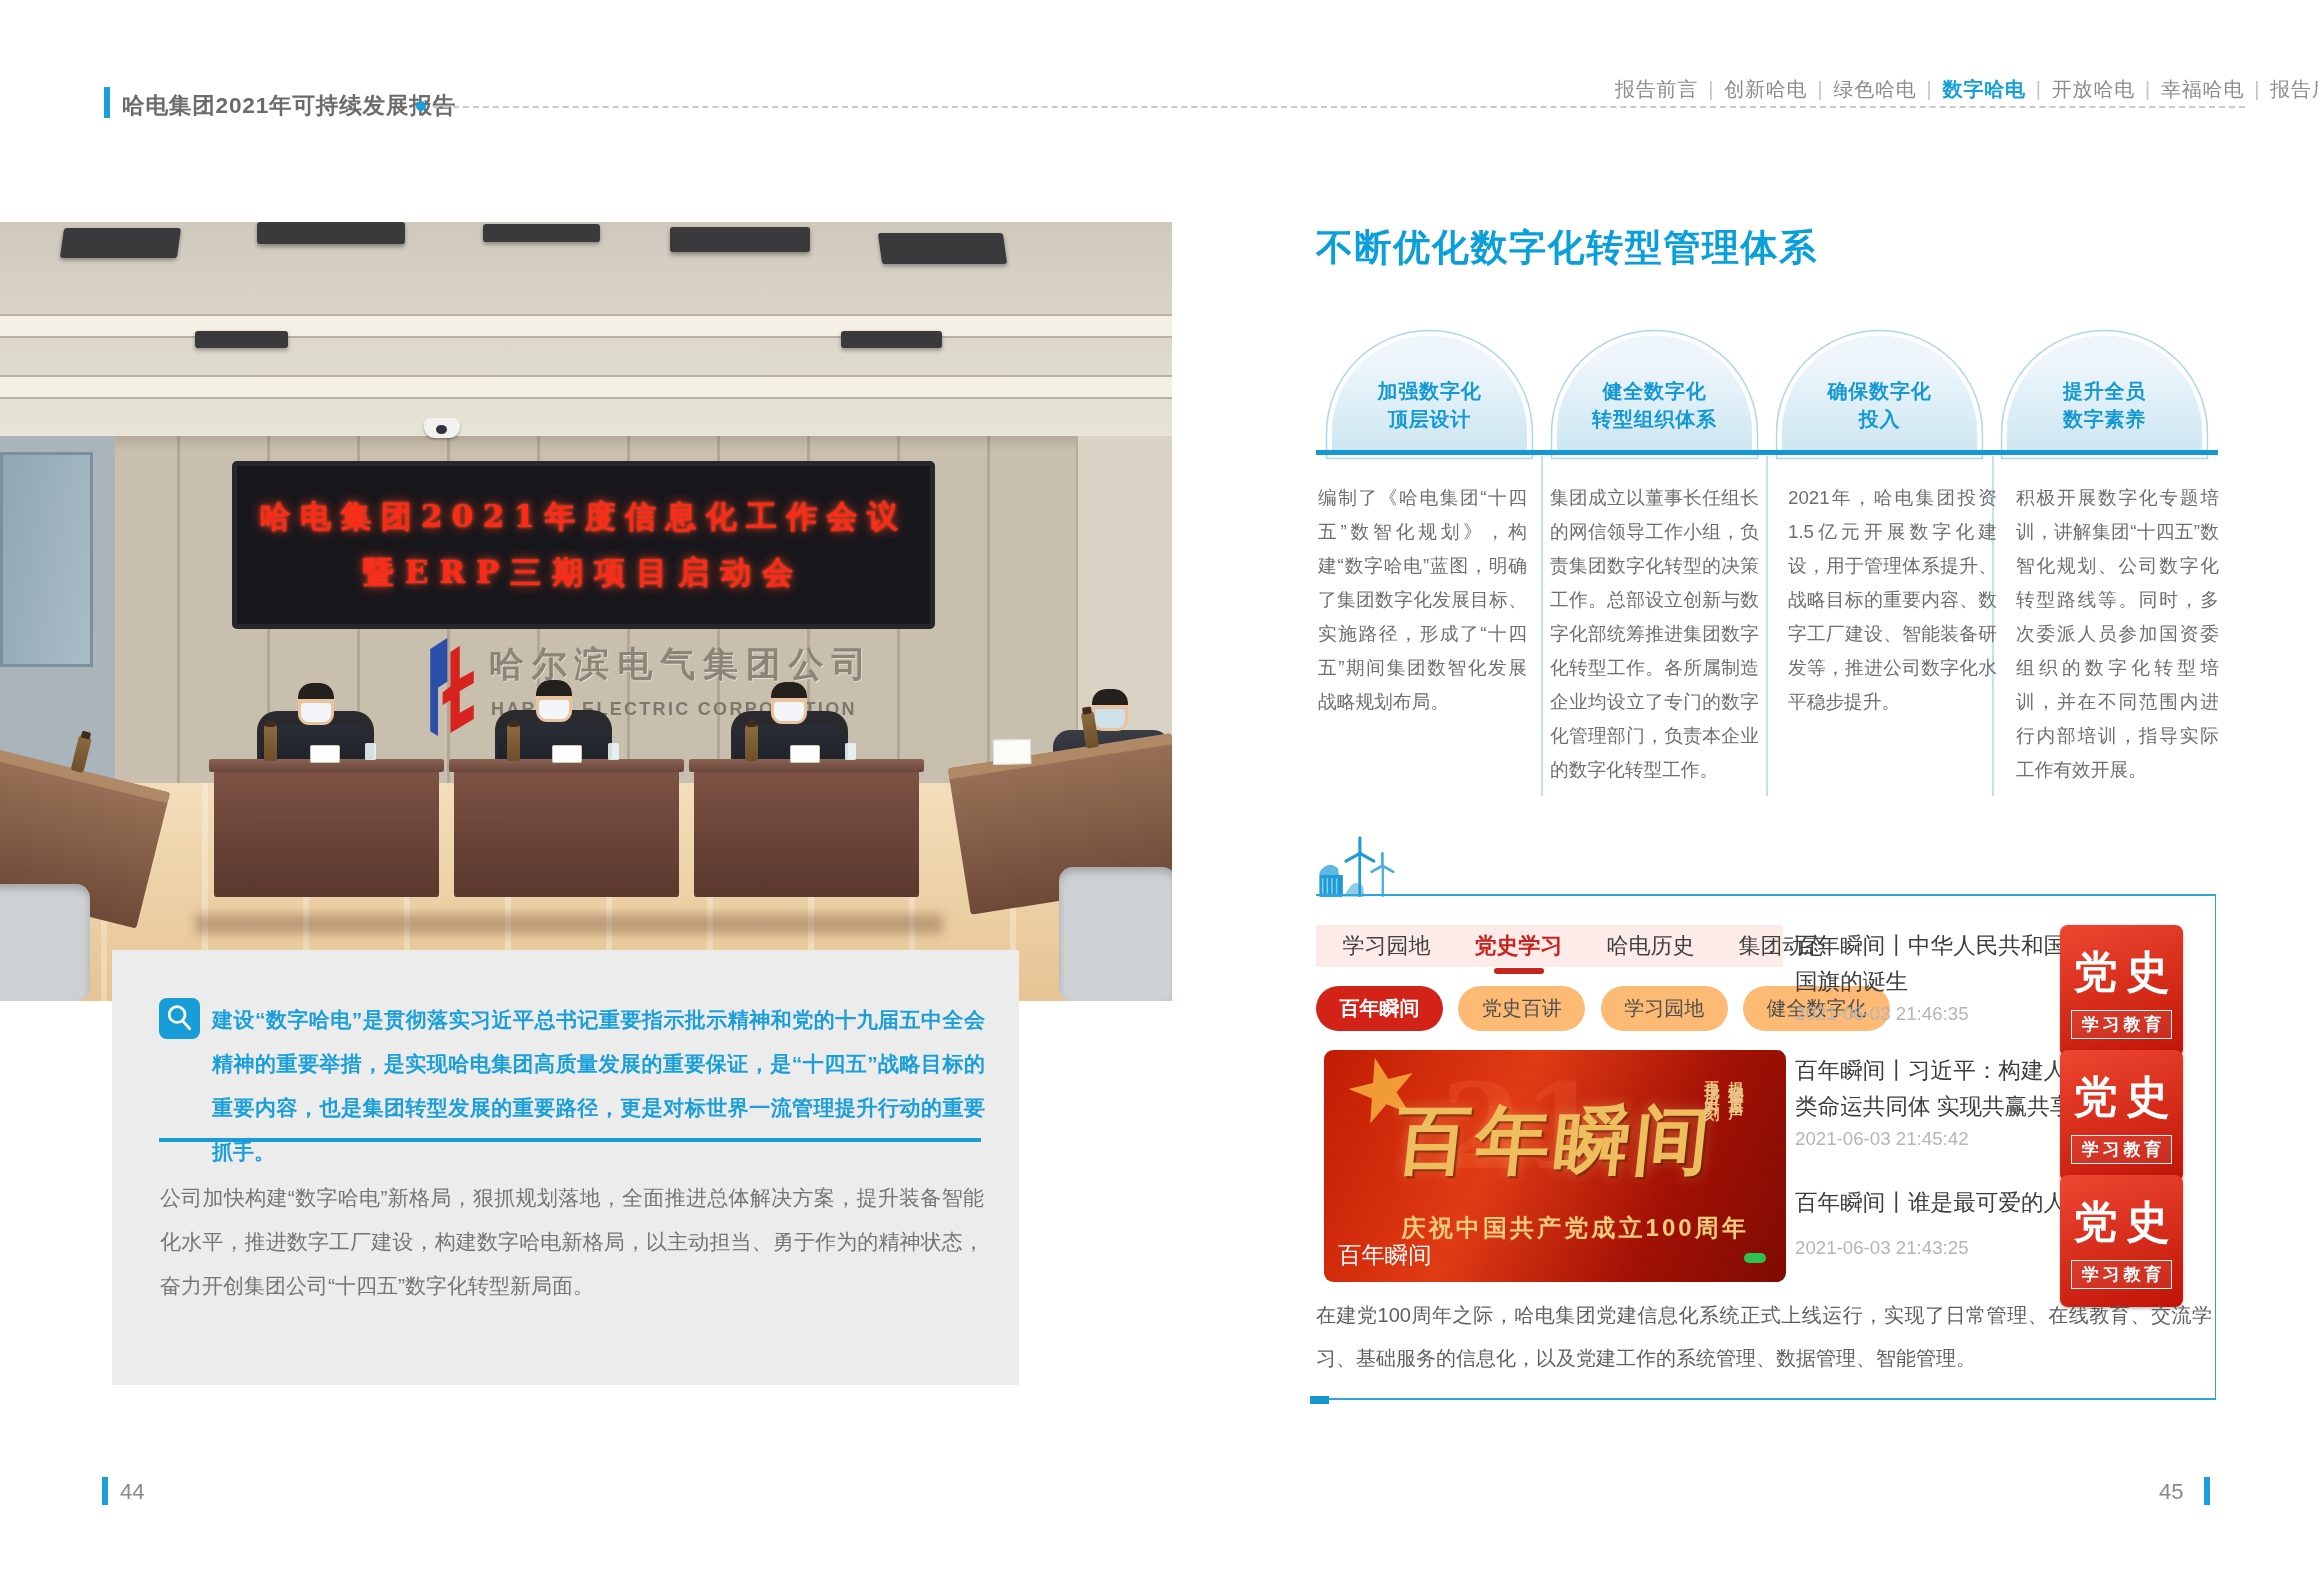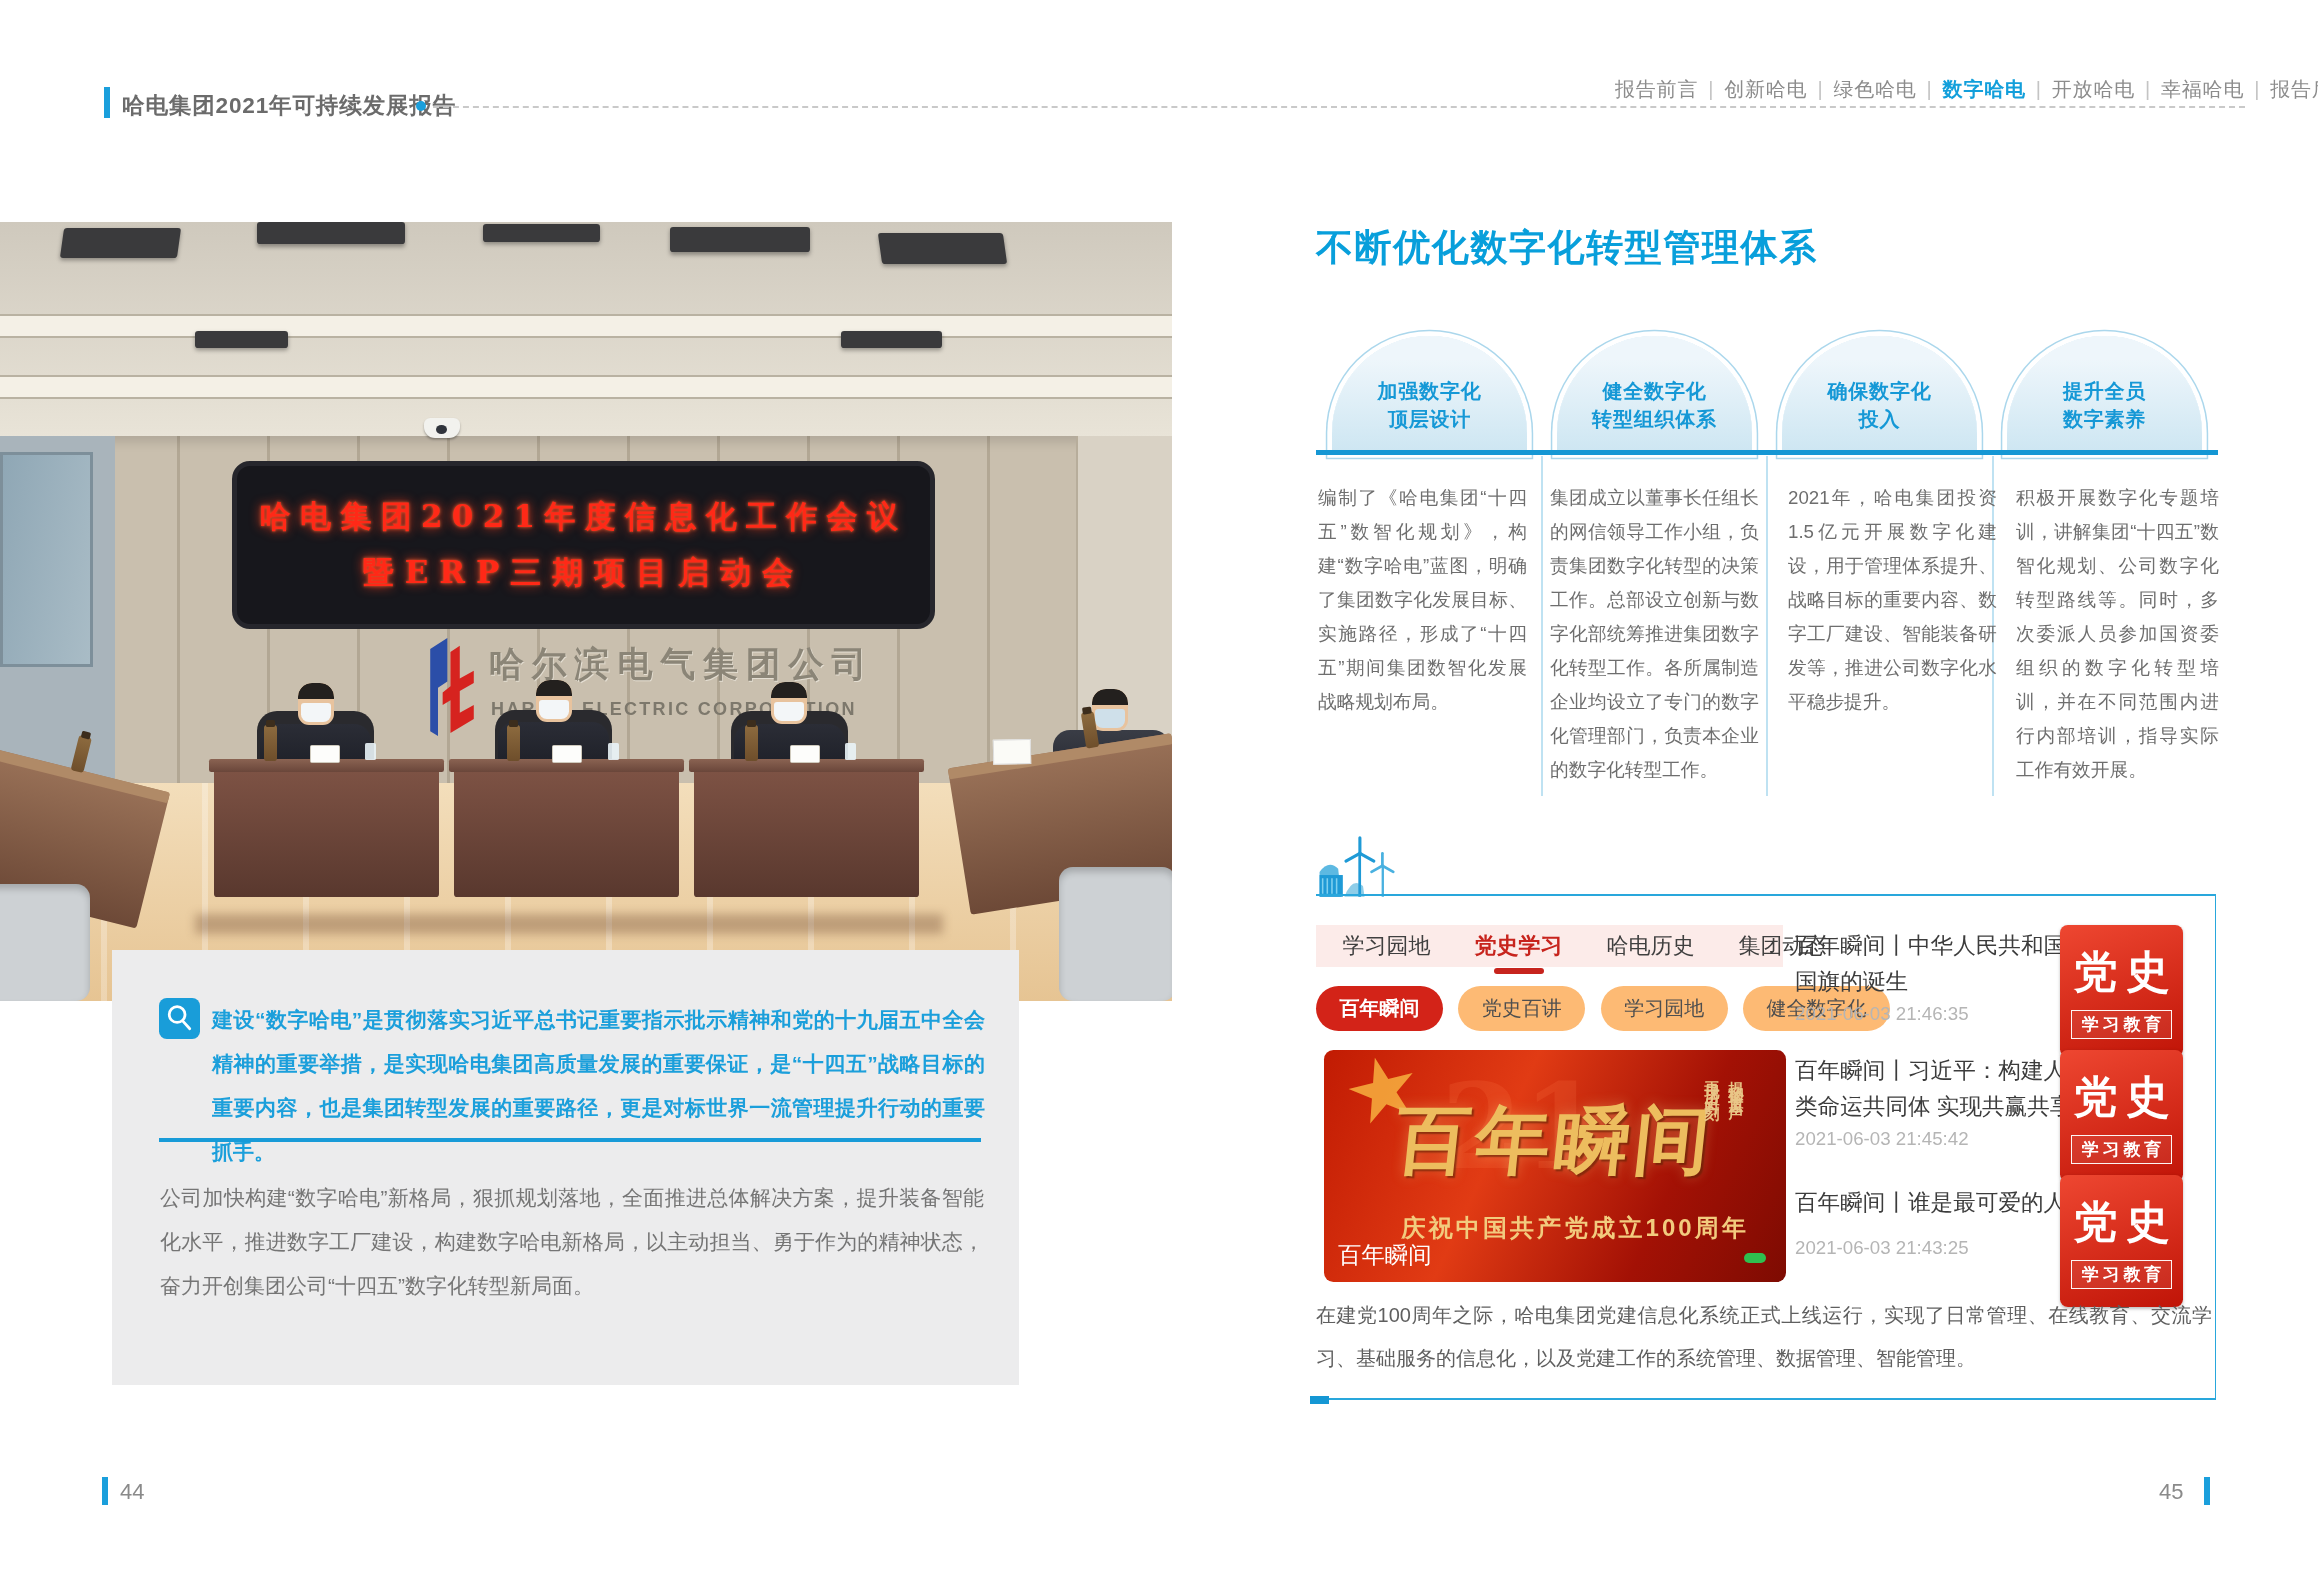--- a/index.html
+++ b/index.html
@@ -26,21 +26,21 @@
   .ph-camera{position:absolute;left:424px;top:196px;width:36px;height:20px;background:#f2f2ee;
      border-radius:6.2px 6.2px 11px 11px;box-shadow:0 1.6px 2.3px rgba(0,0,0,.3)}
   .ph-camera::after{content:"";position:absolute;left:11.7px;top:7px;width:11px;height:9.3px;background:#30343c;border-radius:50%}
   .ph-wall{left:0;top:214px;width:1172px;height:349px;
      background:repeating-linear-gradient(90deg,#c9bfae 0 87px,#b2a794 87px 90px),
                 linear-gradient(#c3b9a8,#cdc3b2);box-shadow:inset 0 6.2px 11px rgba(0,0,0,.12)}
   .ph-sidewall-l{left:0;top:214px;width:115px;height:352px;background:#a9b4bb}
   .ph-board-l{left:0;top:230px;width:87px;height:209px;background:linear-gradient(100deg,#8fa7b5,#a9bcc6);border:3.1px solid #7d8f9a}
   .ph-sidewall-r{left:1076px;top:214px;width:96px;height:350px;background:#d9d2c5;border-left:2.3px solid #b7ad9b}
   .ph-screen{left:232px;top:239px;width:693px;height:158px;background:#17171c;border:5.5px solid #26262c;
-     border-radius:18px;display:flex;flex-direction:column;justify-content:center;align-items:center;gap:14px}
+     border-radius:5px;display:flex;flex-direction:column;justify-content:center;align-items:center;gap:14px}
   .led{font-family:"DejaVu Serif",serif;font-weight:bold;color:#ff2917;white-space:nowrap;
      text-shadow:0 0 11px rgba(255,60,30,.95),0 0 3.1px rgba(255,120,60,.9)}
   .led1{font-size:31px;letter-spacing:9.3px}
   .led2{font-size:31px;letter-spacing:11px}
   .ph-logo{left:427px;top:416px;width:50px;height:98px}
   .ph-sign-cn{left:489px;top:419px;font-size:35px;color:#8b8577;letter-spacing:7.8px;font-weight:bold;white-space:nowrap;
      text-shadow:0.8px 0.8px 0 #e4ded2}
   .ph-sign-en{left:491px;top:477px;font-size:18px;color:#7d786c;letter-spacing:2.3px;font-weight:bold;white-space:nowrap}
   .ph-floor{left:0;top:561px;width:1172px;height:218px;
      background:repeating-linear-gradient(90deg,rgba(255,255,255,.28) 0 6.2px,rgba(255,255,255,0) 6.2px 101px),

